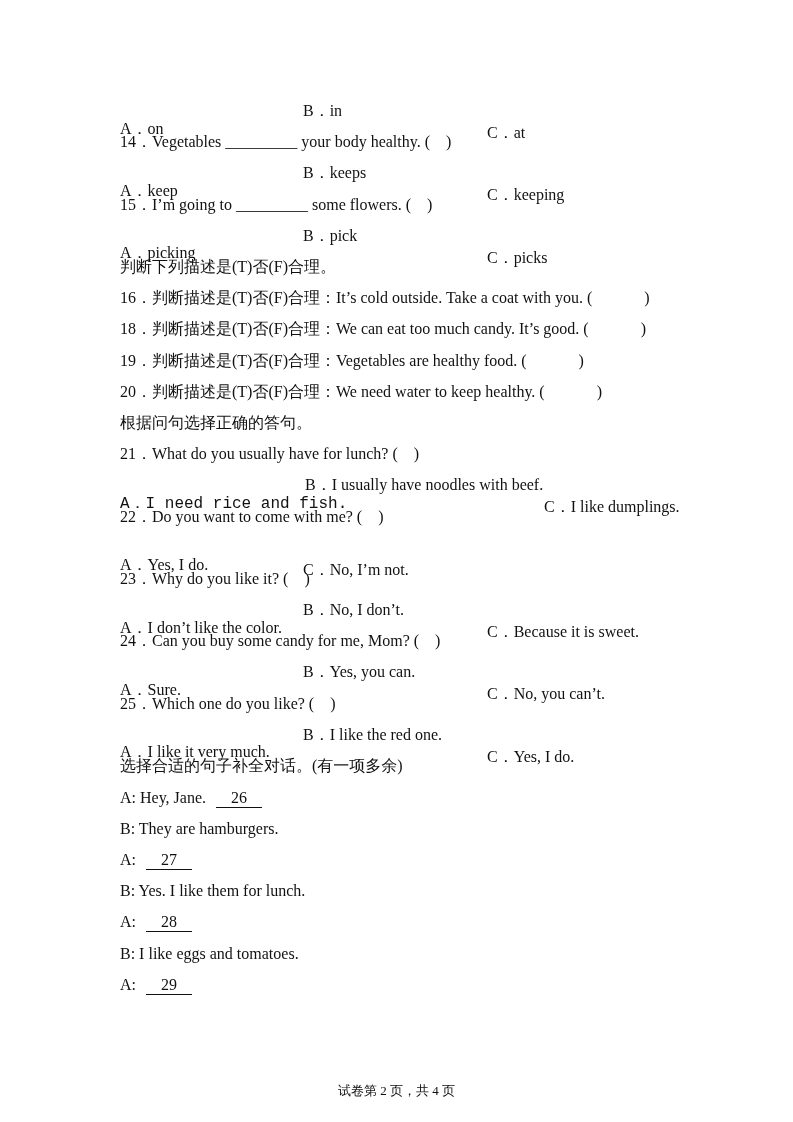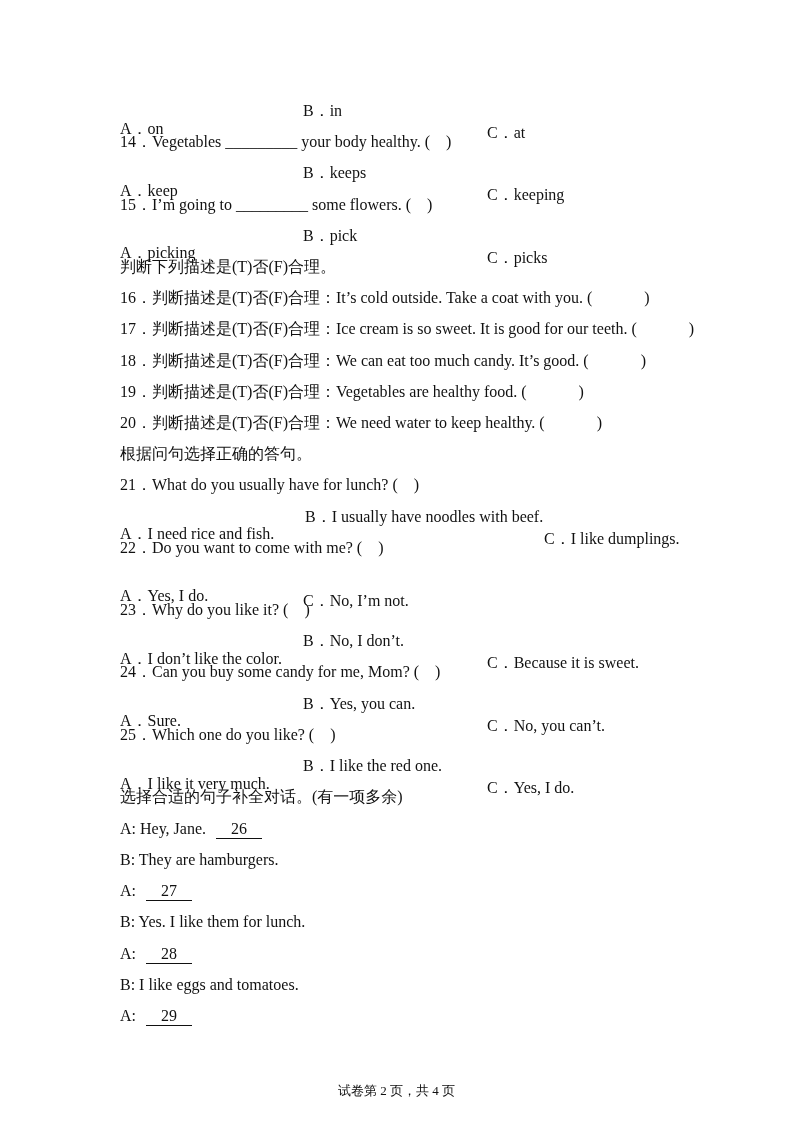--- a/index.html
+++ b/index.html
@@ -21,21 +21,21 @@
   }
   .line {
     height: 31.2px;
     display: flex;
     align-items: center;
     white-space: pre;
   }
   .line.opts .colA { flex: none; width: 183px; margin-top: 35px; }
   .line.opts .colB { flex: none; width: 184px; }
   .line.opts .colC { flex: 1; margin-top: 44px; }
-  .line.opts.wide .colA { width: 185px; }
+  .line.opts.wide .colA { width: 185px; font-family: Liberation Mono, monospace; }
   .line.opts.wide .colB { width: 239px; }
   .blank {
     display: inline-block;
     min-width: 46px;
     text-align: center;
     border-bottom: 1.4px solid #111;
     margin-left: 10px;
     line-height: 19px;
   }
   .footer {
@@ -68,21 +68,20 @@
 
     <div class="line">15．I’m going to _________ some flowers. (&nbsp;&nbsp;&nbsp;&nbsp;)</div>
     <div class="line opts">
       <span class="colA">A．picking</span>
       <span class="colB">B．pick</span>
       <span class="colC">C．picks</span>
     </div>
 
     <div class="line">判断下列描述是(T)否(F)合理。</div>
     <div class="line">16．判断描述是(T)否(F)合理：It’s cold outside. Take a coat with you. (&nbsp;&nbsp;&nbsp;&nbsp;&nbsp;&nbsp;&nbsp;&nbsp;&nbsp;&nbsp;&nbsp;&nbsp;&nbsp;)</div>
-    <div class="line">17．判断描述是(T)否(F)合理：Ice cream is so sweet. It is good for our teeth. (&nbsp;&nbsp;&nbsp;&nbsp;&nbsp;&nbsp;&nbsp;&nbsp;&nbsp;&nbsp;&nbsp;&nbsp;&nbsp;)</div>
     <div class="line">18．判断描述是(T)否(F)合理：We can eat too much candy. It’s good. (&nbsp;&nbsp;&nbsp;&nbsp;&nbsp;&nbsp;&nbsp;&nbsp;&nbsp;&nbsp;&nbsp;&nbsp;&nbsp;)</div>
     <div class="line">19．判断描述是(T)否(F)合理：Vegetables are healthy food. (&nbsp;&nbsp;&nbsp;&nbsp;&nbsp;&nbsp;&nbsp;&nbsp;&nbsp;&nbsp;&nbsp;&nbsp;&nbsp;)</div>
     <div class="line">20．判断描述是(T)否(F)合理：We need water to keep healthy. (&nbsp;&nbsp;&nbsp;&nbsp;&nbsp;&nbsp;&nbsp;&nbsp;&nbsp;&nbsp;&nbsp;&nbsp;&nbsp;)</div>
 
     <div class="line">根据问句选择正确的答句。</div>
 
     <div class="line">21．What do you usually have for lunch? (&nbsp;&nbsp;&nbsp;&nbsp;)</div>
     <div class="line opts wide">
       <span class="colA">A．I need rice and fish.</span>
       <span class="colB">B．I usually have noodles with beef.</span>

